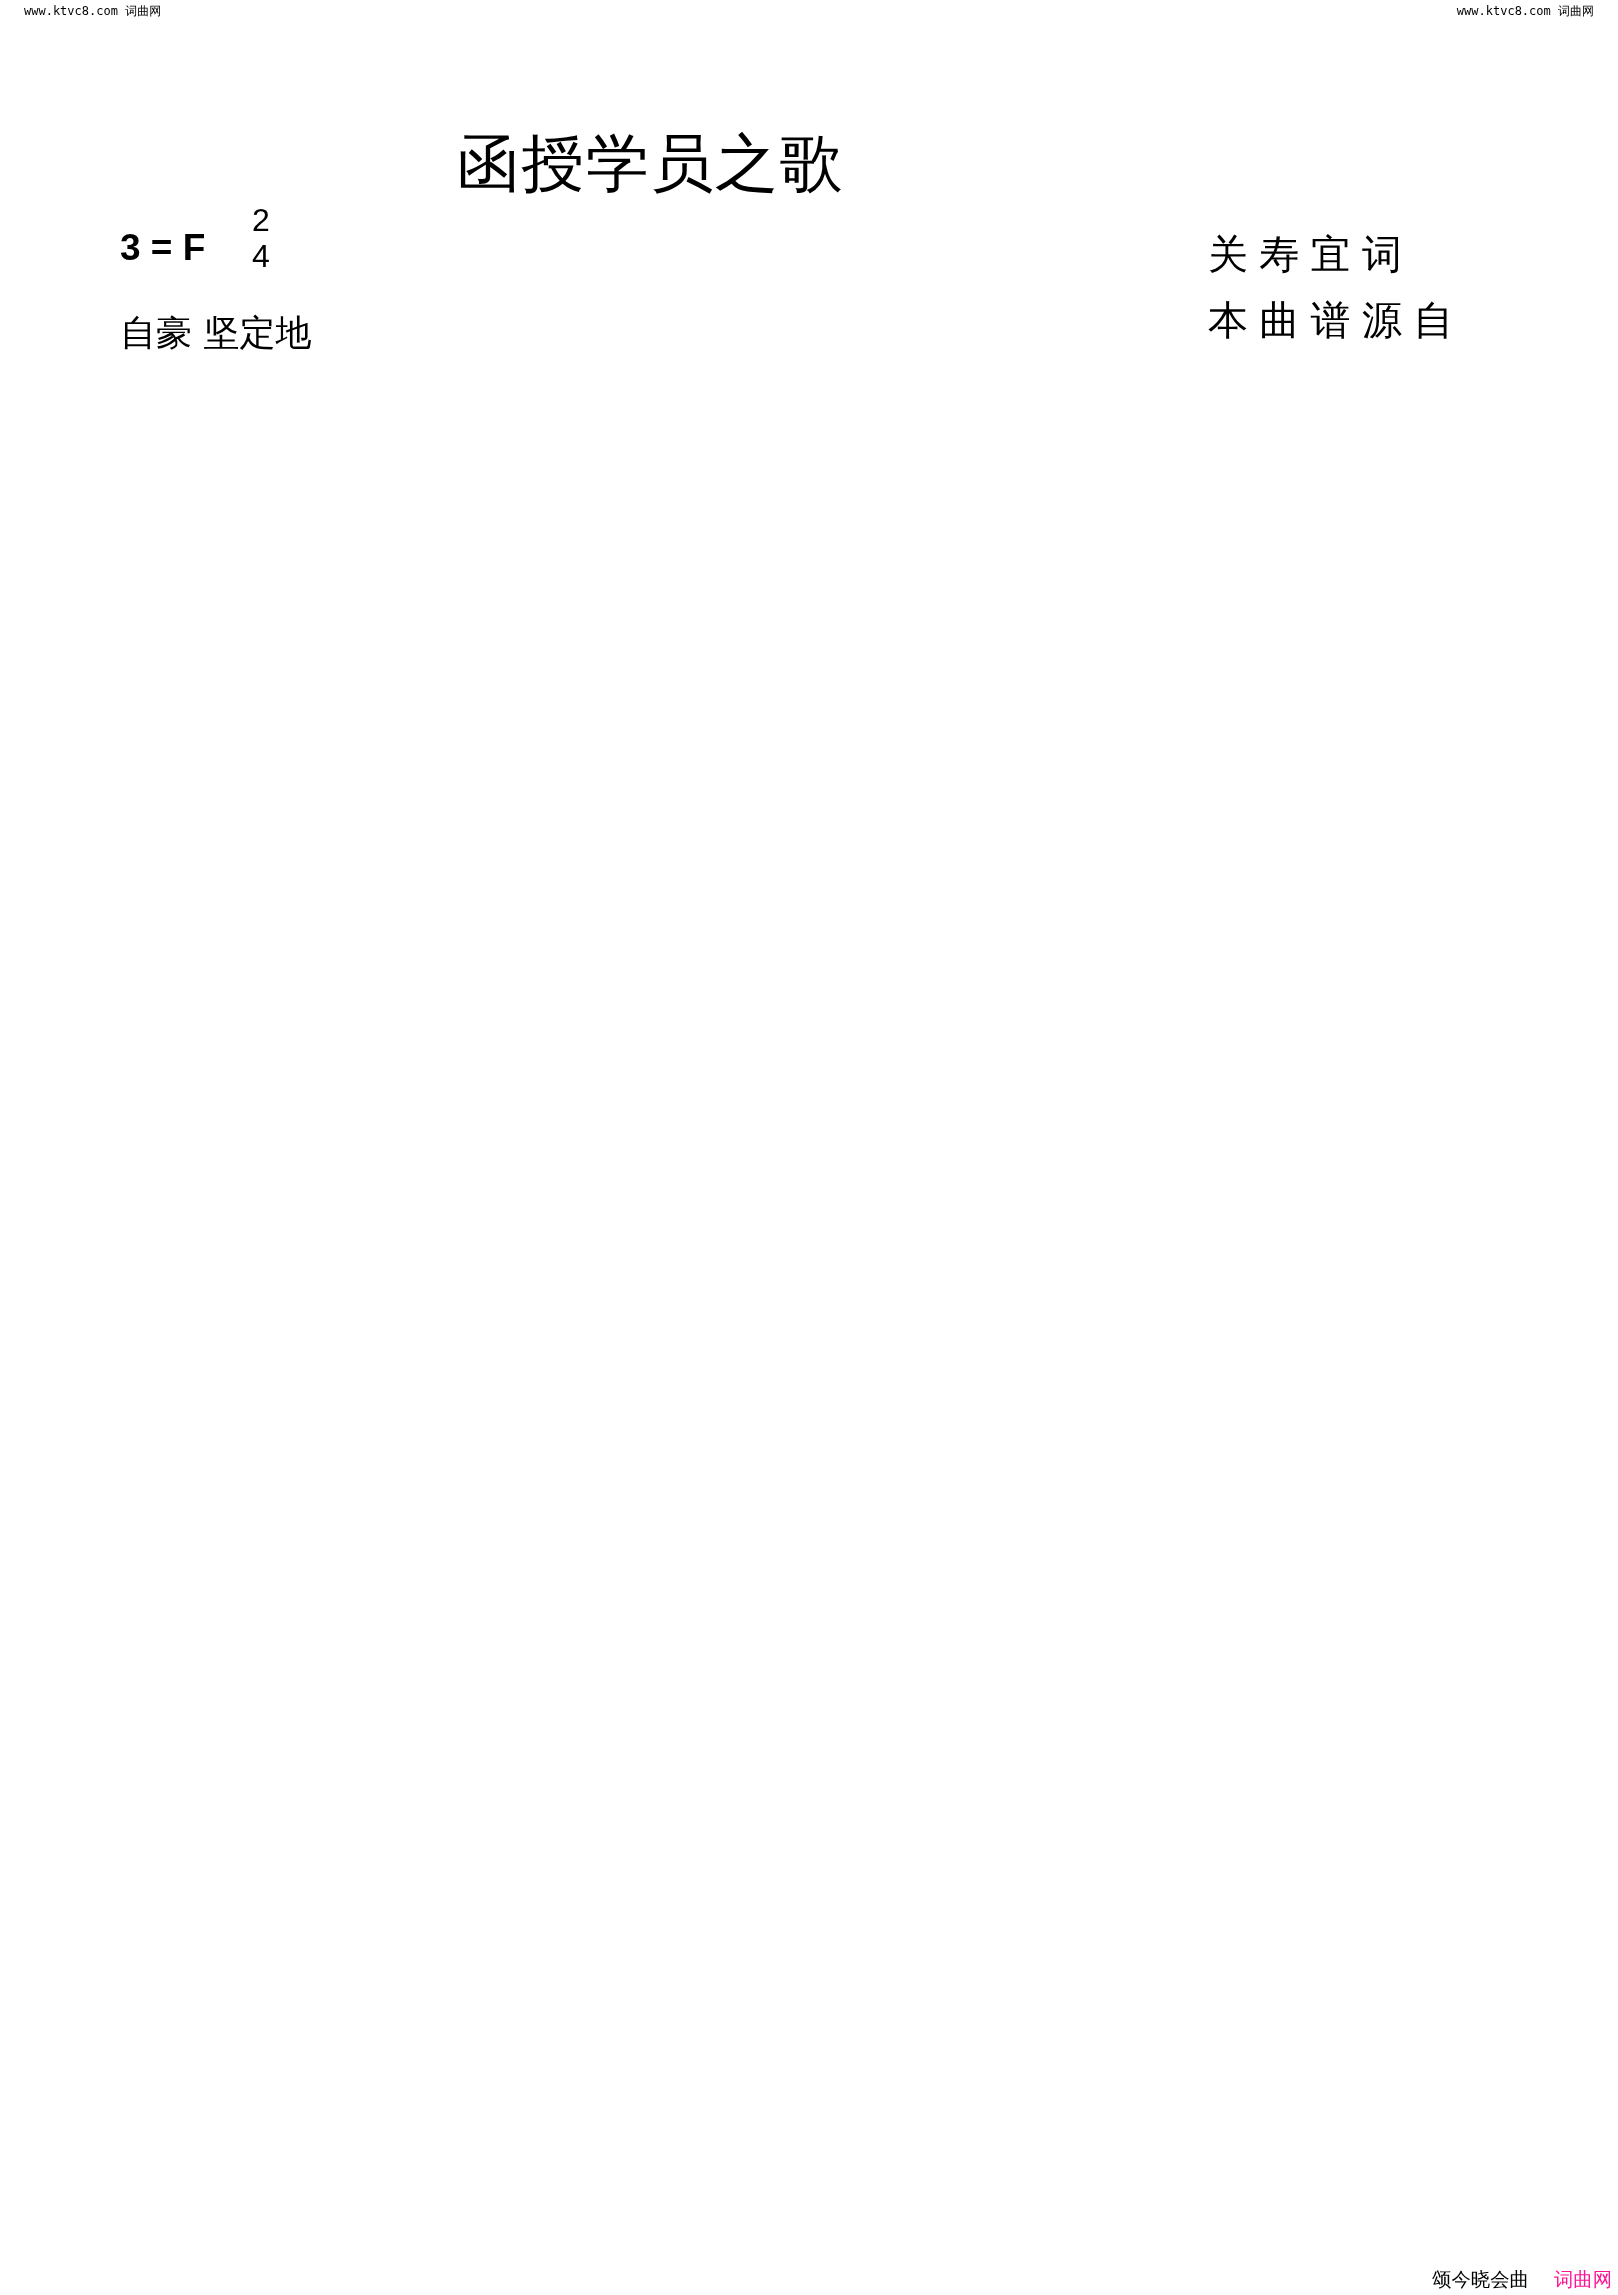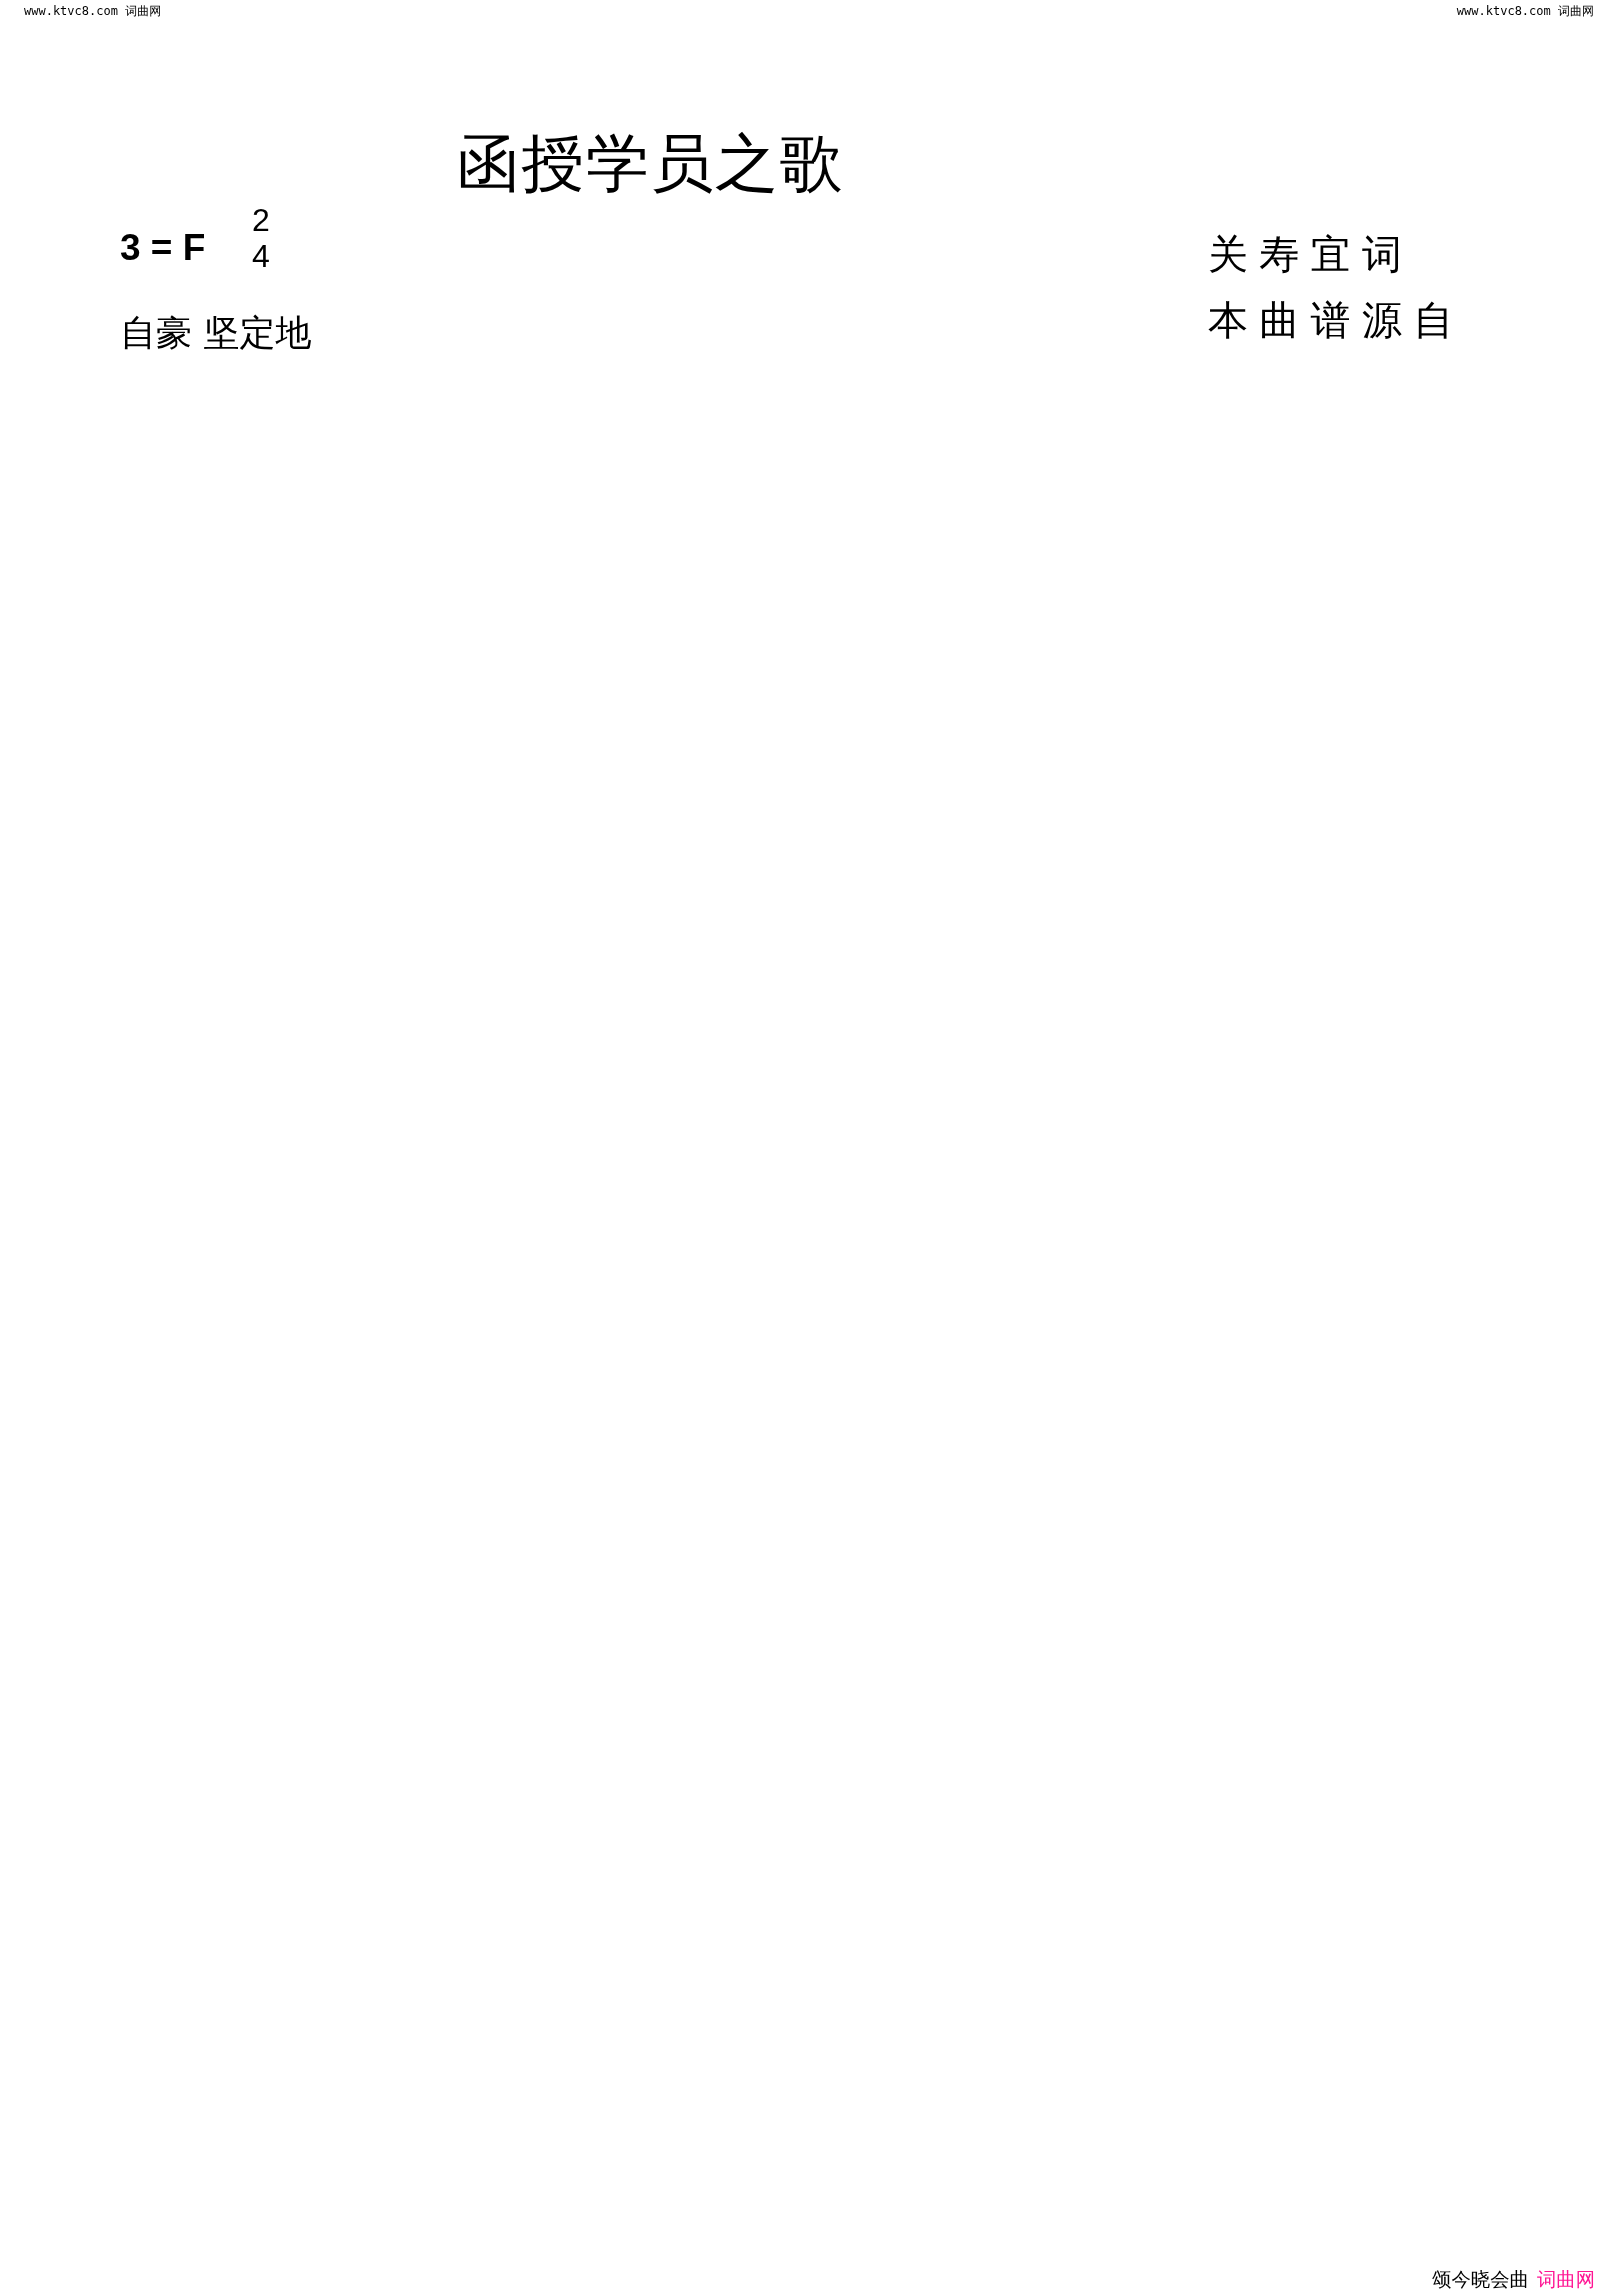--- a/index.html
+++ b/index.html
@@ -4,21 +4,21 @@
 <style>
   html, body { margin:0; padding:0; background:#ffffff; }
   body { width:1618px; height:2295px; position:relative; overflow:hidden; font-family:"DejaVu Sans", sans-serif; color:#000; }
   .wm { position:absolute; top:3px; font-family:"DejaVu Sans Mono", monospace; font-size:12px; color:#000; }
   .title { position:absolute; top:121px; left:0; width:1301px; text-align:center; font-size:63px; font-weight:300; letter-spacing:1.6px; font-family:"DejaVu Sans", sans-serif; }
   .key { position:absolute; left:120px; top:227px; font-size:37px; font-family:"Liberation Sans", sans-serif; font-weight:bold; }
   .meter { position:absolute; left:252px; top:202px; font-size:32px; line-height:36px; text-align:center; font-family:"Liberation Sans", sans-serif; }
   .tempo { position:absolute; left:120px; top:309px; font-size:36px; font-family:"DejaVu Sans", sans-serif;text-align:right; }
   .credit { position:absolute; left:1176px; font-size:40px; letter-spacing:11.3px; font-family:"DejaVu Serif", serif;margin-left:32px; }
   .footer { position:absolute; left:1432px; top:2266px; font-size:19.4px; }
-  .footer .brand { color:#ff1493; margin-left:8px; }
+  .footer .brand { color:#ff1493; margin-left:25px; }
 </style>
 </head>
 <body>
 
 <div class="wm" style="left:24px">www.ktvc8.com 词曲网</div>
 <div class="wm" style="right:24px">www.ktvc8.com 词曲网</div>
 
 <div class="title">函授学员之歌</div>
 <div class="key">3 = F</div>
 <div class="meter">

